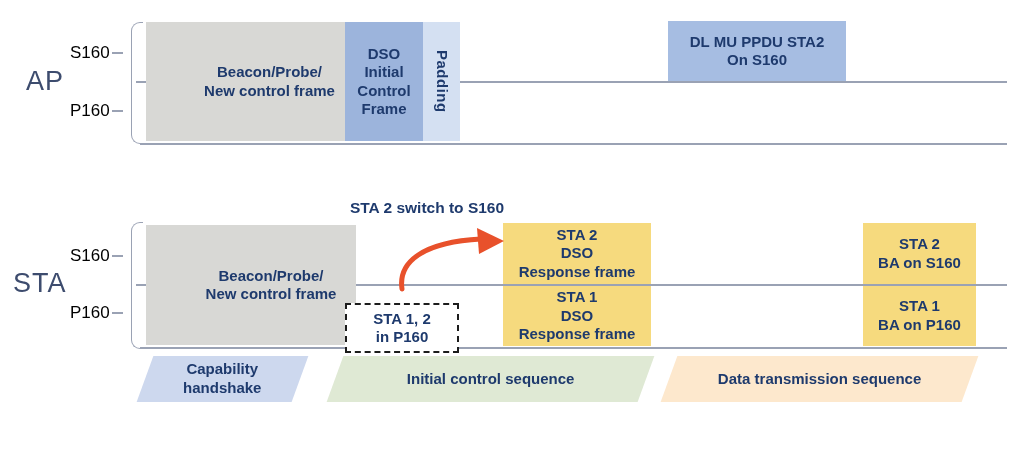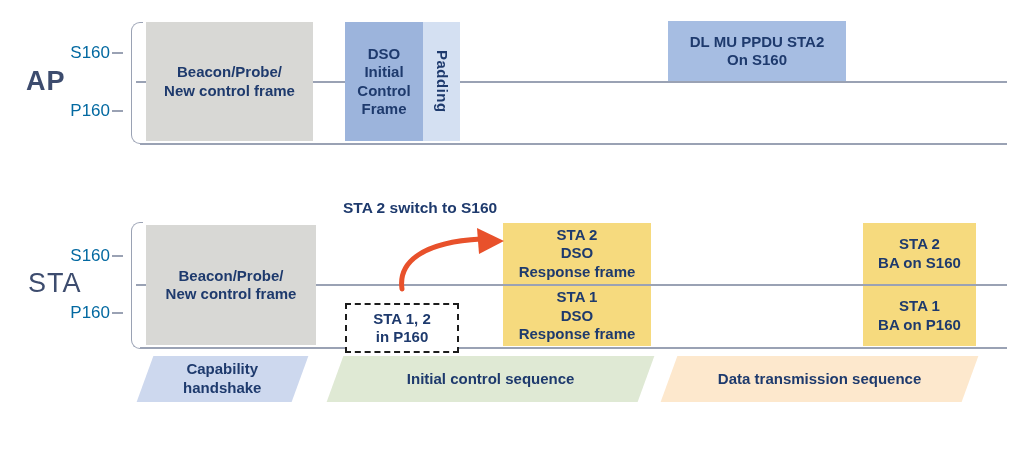--- a/index.html
+++ b/index.html
@@ -9,39 +9,39 @@
   }
   
   .hline{position:absolute;height:1.5px;background:#9aa2b4;z-index:1;}
   .tick{position:absolute;width:11px;height:1.5px;background:#9aa2b4;z-index:1;}
   .bracket{
     position:absolute;left:131px;width:11px;z-index:3;
     border-left:1.5px solid #9aa2b4;border-top:1.5px solid #9aa2b4;border-bottom:1.5px solid #9aa2b4;
     border-top-left-radius:9px;border-bottom-left-radius:9px;background:transparent;
   }
   .row-label{position:absolute;font-size:27px;color:#3d4c6e;letter-spacing:1px;z-index:2;}
-  .chan-label{position:absolute;width:40px;text-align:right;font-size:17px;color:#0369a1;z-index:2;}
+  .chan-label{position:absolute;width:40px;font-size:17px;color:#000000;z-index:2;}
   
   .fbox{position:absolute;z-index:2;display:flex;align-items:center;justify-content:center;}
   .box-text{
     font-size:15px;font-weight:bold;color:#1e3a6d;text-align:center;
     white-space:pre-line;line-height:1.22;
   }
-  .gray-box{background:#d8d8d5;}
+  .gray-box{background:#d8d8d5;padding-left:40px;}
   .dso-box{background:#9cb4dc;}
   .pad-box{background:#d4e0f2;}
   .pad-box .box-text{writing-mode:vertical-rl;letter-spacing:0.5px;}
   .ppdu-cell{background:#a6bde2;}
   .yellow-cell{background:#f6da7e;}
   .cell-divider{position:absolute;height:1.5px;background:#9aa2b4;z-index:4;}
   .dashed-box{
     position:absolute;z-index:2;background:#ffffff;border:2px dashed #1c1c1c;
     display:flex;align-items:center;justify-content:center;box-sizing:border-box;
   }
-  .annotation{position:absolute;z-index:3;font-size:15.5px;font-weight:bold;color:#1e3a6d;text-align:left;}
+  .annotation{position:absolute;z-index:3;font-size:15.5px;font-weight:bold;color:#1e3a6d;text-align:center;}
   .arrow-svg{position:absolute;z-index:5;}
   
   .band{position:absolute;top:356px;height:46px;z-index:2;transform:skewX(-20deg);
         display:flex;align-items:center;justify-content:center;}
   .band-inner{transform:skewX(20deg);font-size:15px;font-weight:bold;color:#1e3a6d;
         text-align:center;white-space:pre-line;line-height:1.25;}
   .band-blue{background:#cdd8ee;}
   .band-green{background:#dfe9d4;}
   .band-orange{background:#fde8cd;}
   
@@ -54,21 +54,21 @@
 <body>
 
 <div id="canvas">
 
   <div class="hline" style="left:136px;top:81px;width:871px;"></div>
   <div class="hline" style="left:140px;top:143px;width:867px;"></div>
   <div class="bracket" style="top:22px;height:120px;"></div>
   <div class="tick" style="left:112px;top:52px;"></div>
   <div class="tick" style="left:112px;top:110px;"></div>
 
-  <div class="row-label" style="left:26px;top:66px;font-weight:bold;">AP</div>
+  <div class="row-label" style="left:26px;top:66px;">AP</div>
   <div class="chan-label" style="left:70px;top:43px;">S160</div>
   <div class="chan-label" style="left:70px;top:101px;">P160</div>
 
   <div class="fbox gray-box" style="left:146px;top:22px;width:167px;height:119px;">
     <div class="box-text">Beacon/Probe/
 New control frame</div>
   </div>
 
   <div class="fbox dso-box" style="left:345px;top:22px;width:78px;height:119px;">
     <div class="box-text">DSO
@@ -86,21 +86,21 @@
 On S160</div>
   </div>
   <div class="cell-divider" style="left:668px;top:81px;width:165px;"></div>
 
   <div class="hline" style="left:136px;top:284px;width:871px;"></div>
   <div class="hline" style="left:140px;top:347px;width:867px;"></div>
   <div class="bracket" style="top:222px;height:125px;"></div>
   <div class="tick" style="left:112px;top:255px;"></div>
   <div class="tick" style="left:112px;top:312px;"></div>
 
-  <div class="row-label" style="left:28px;top:268px;">STA</div>
+  <div class="row-label" style="left:13px;top:268px;">STA</div>
   <div class="chan-label" style="left:70px;top:246px;">S160</div>
   <div class="chan-label" style="left:70px;top:303px;">P160</div>
 
   <div class="fbox gray-box" style="left:146px;top:225px;width:170px;height:120px;">
     <div class="box-text">Beacon/Probe/
 New control frame</div>
   </div>
 
   <div class="annotation" style="left:343px;top:199px;width:168px;">STA 2 switch to S160</div>
 

